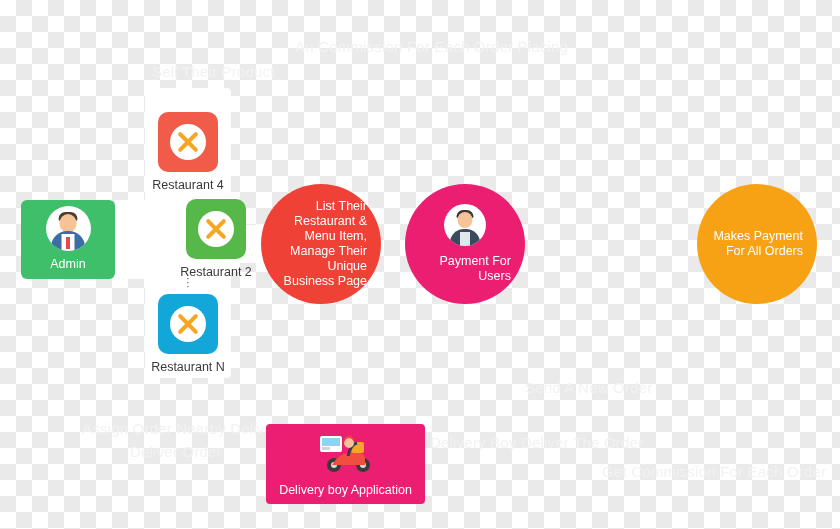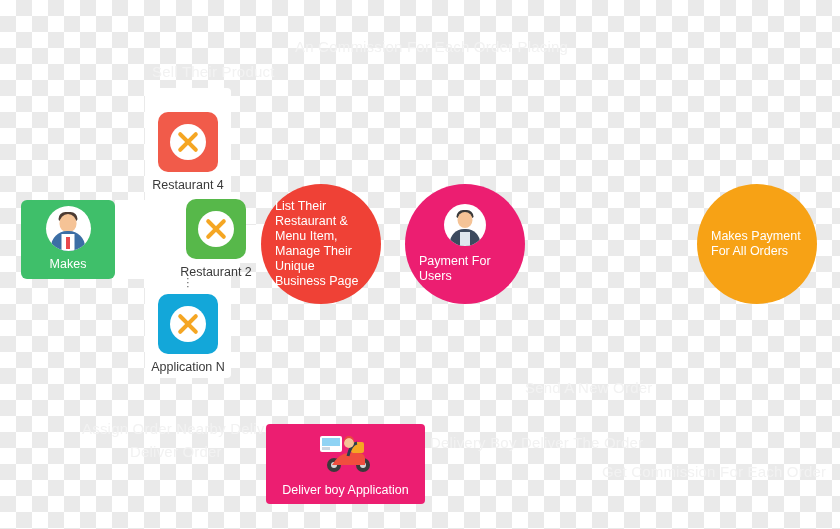--- a/index.html
+++ b/index.html
@@ -180,21 +180,21 @@
   }
   .vdots span { display: block; }
 
   
   .circle {
     position: absolute;
     border-radius: 50%;
     display: flex;
     align-items: center;
     justify-content: center;
-    text-align: left;
+    text-align: right;
     color: #ffffff;
     box-sizing: border-box;
   }
   .circle .ctext {
     font-size: 12.5px;
     line-height: 15px;
     padding: 0 14px;
   }
   .circle-user {
     flex-direction: column;
@@ -299,21 +299,21 @@
   <div class="line" style="left:231px; top:225px; width:32px; height:38px;"></div>
 
   <div class="admin-box">
     <div class="avatar-circle">
       <div class="av-hair"></div>
       <div class="av-head"></div>
       <div class="av-body"></div>
       <div class="av-shirt"></div>
       <div class="av-tie"></div>
     </div>
-    <div class="admin-label">Makes</div>
+    <div class="admin-label">Admin</div>
   </div>
 
   <div class="rest-panel"></div>
 
   <div class="rest-item" style="top:112px;">
     <div class="rest-icon" style="background:#f15b4a;">
       <div class="plate"></div>
       <div class="fork"></div>
       <div class="knife"></div>
     </div>
@@ -334,21 +334,21 @@
       <span>·</span>
       <span>·</span>
   </div>
 
   <div class="rest-item" style="top:294px;">
     <div class="rest-icon" style="background:#13a7d9;">
       <div class="plate"></div>
       <div class="fork"></div>
       <div class="knife"></div>
     </div>
-    <div class="rest-label">Application N</div>
+    <div class="rest-label">Restaurant N</div>
   </div>
 
   <div class="circle" style="left:261px; top:184px; width:120px; height:120px; background:#ef4136;">
     <div class="ctext">List Their Restaurant &amp; Menu Item, Manage Their Unique Business Page</div>
   </div>
 
   <div class="circle circle-user" style="left:405px; top:184px; width:120px; height:120px; background:#ec1e71;">
     <div class="user-avatar">
       <div class="ua-hair"></div>
       <div class="ua-head"></div>
@@ -371,16 +371,16 @@
       <circle cx="16" cy="33" r="7" fill="#3a3a3a"></circle>
       <circle cx="16" cy="33" r="3" fill="#d8d8d8"></circle>
       <circle cx="45" cy="33" r="7" fill="#3a3a3a"></circle>
       <circle cx="45" cy="33" r="3" fill="#d8d8d8"></circle>
       <path d="M14 33 q8 -13 18 -12 l9 0 q5 0 6 5 l0 7 z" fill="#f04e3e"></path>
       <rect x="33" y="10" width="13" height="11" rx="2" fill="#f5a623"></rect>
       <path d="M30 24 q3 -12 9 -13" stroke="#2c3e50" stroke-width="3" fill="none"></path>
       <circle cx="31" cy="11" r="5" fill="#f5c396"></circle>
       <path d="M26 11 a5 5 0 0 1 10 0 l0 -2 a5 5 0 0 0 -10 0 z" fill="#e74c3c"></path>
     </svg>
-    <div class="delivery-label">Deliver boy Application</div>
+    <div class="delivery-label">Delivery boy Application</div>
   </div>
 
 </div>
 
 </body></html>

